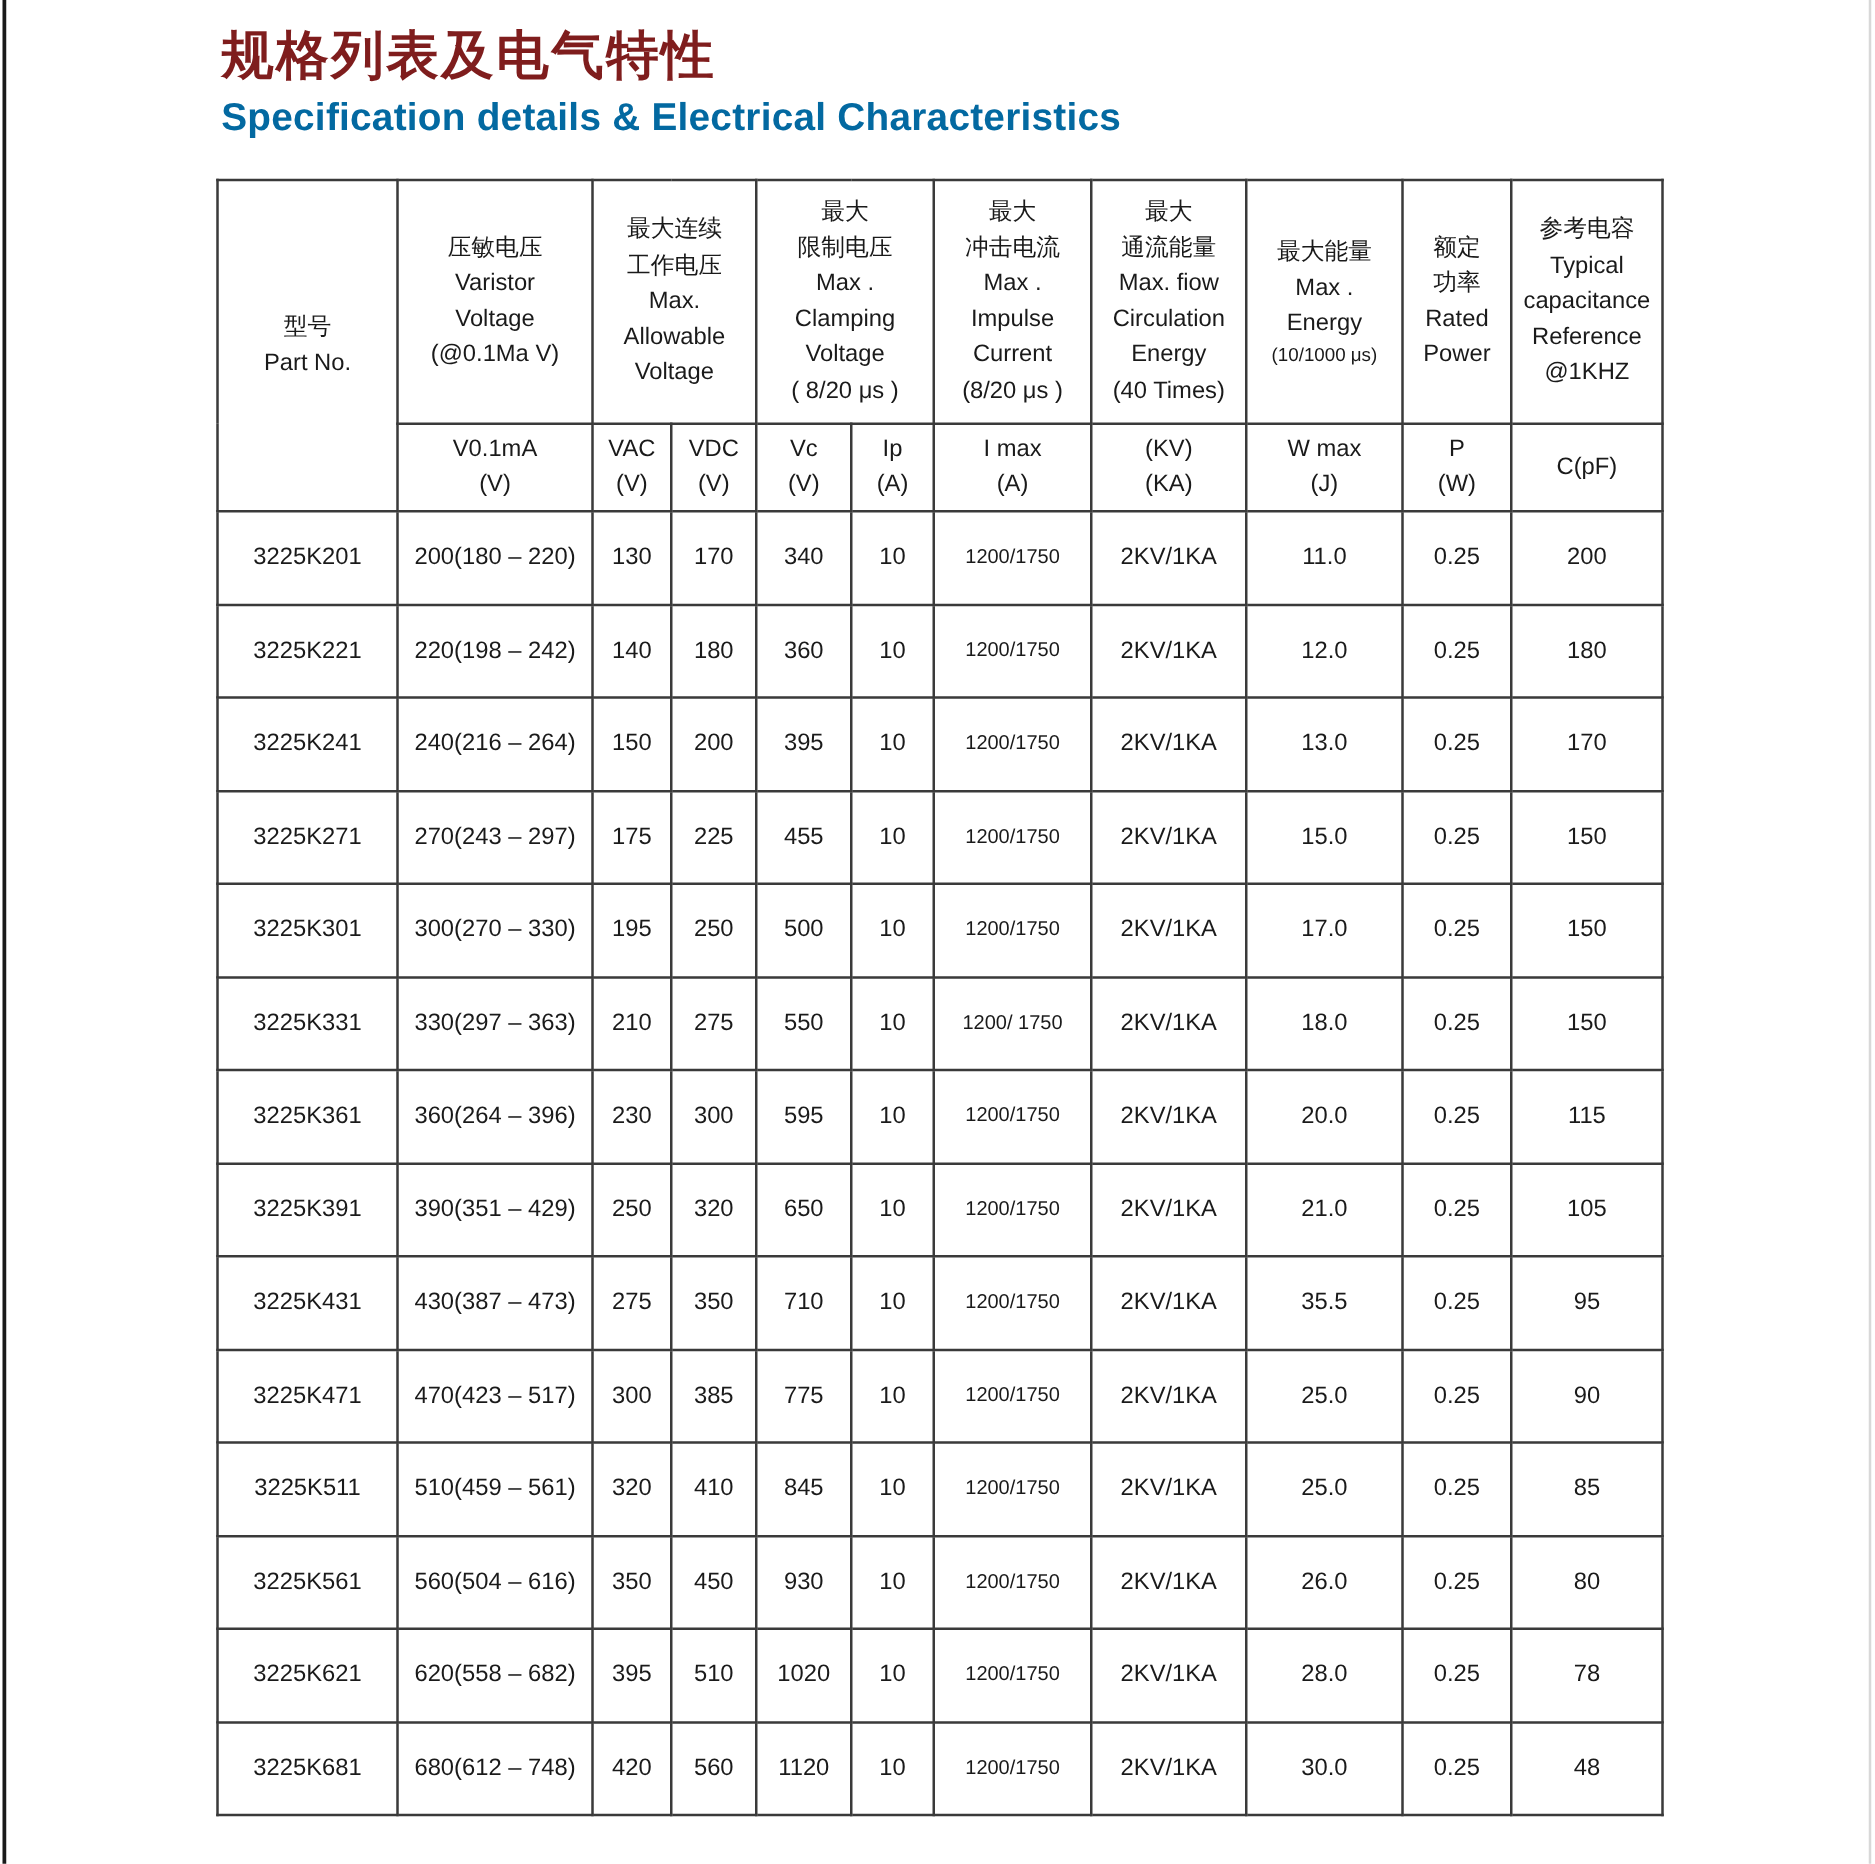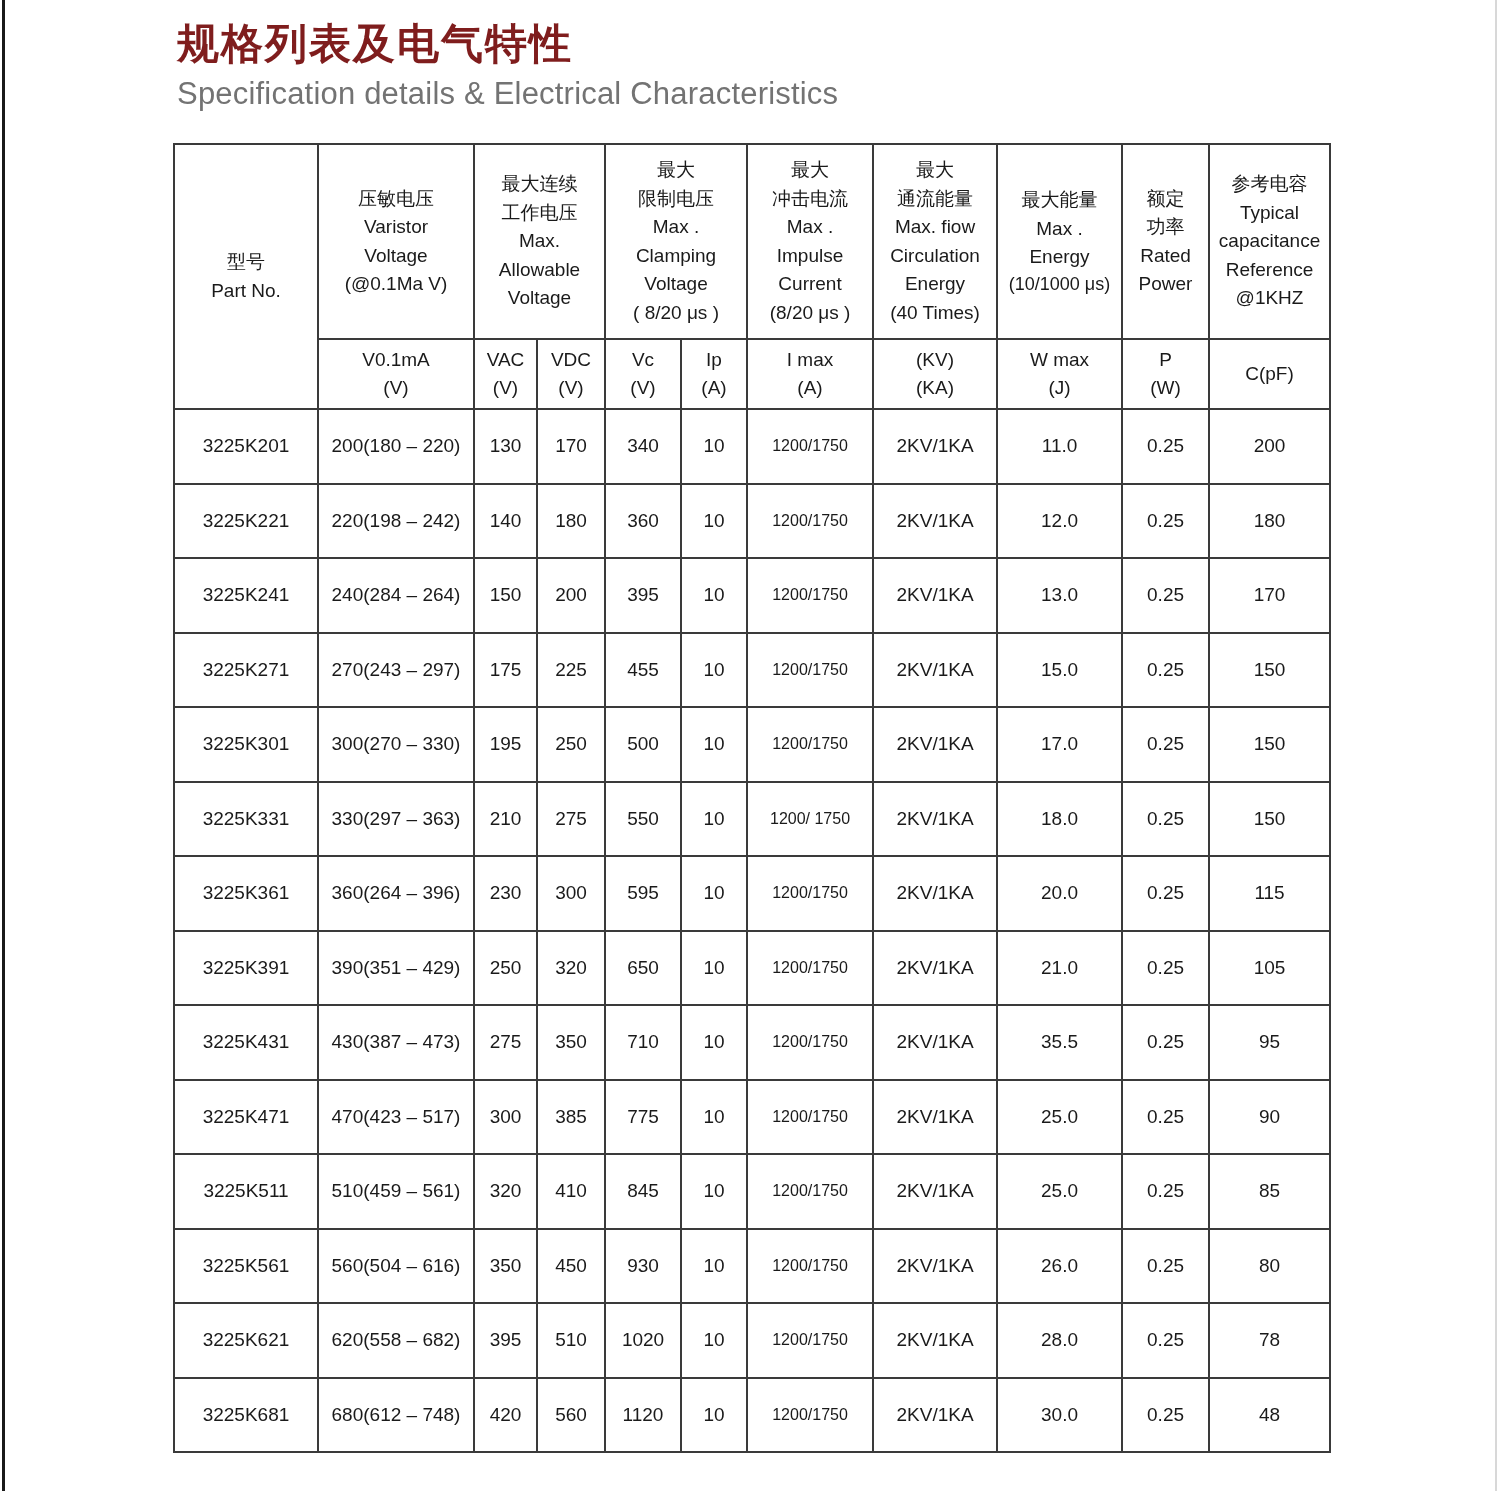--- a/index.html
+++ b/index.html
@@ -19,21 +19,21 @@
     background:#d8d8d8;
   }
   .title-cn{
     position:absolute;left:177px;top:16px;
     font-size:42px;font-weight:bold;letter-spacing:2px;
     color:#7f1d1d;
     margin:0;
   }
   .title-en{
     position:absolute;left:177px;top:76px;
-    font-size:31px;font-weight:normal;color:#737373;
+    font-size:31px;font-weight:bold;color:#0369a1;
     margin:0;letter-spacing:0.2px;
   }
   table.spec{
     position:absolute;left:173px;top:143px;
     width:1156px;height:1310px;
     border-collapse:collapse;table-layout:fixed;
     background:#ffffff;
   }
   .spec th,.spec td{
     border:2px solid #3a3a3a;
@@ -41,21 +41,21 @@
     font-weight:normal;padding:0 2px;
     color:#1a1a1a;
   }
   .spec thead th{
     font-size:19px;line-height:1.5;
     white-space:pre-line;
   }
   tr.hdr-group{height:195px;}
   tr.hdr-sub{height:70px;}
   tr.hdr-sub th{line-height:1.45;}
-  .hdr-note{font-size:18px;line-height:1.4;}
+  .hdr-note{font-size:15px;line-height:1.4;}
   .spec tbody td{font-size:19px;}
   .spec tbody td.cell-imax{font-size:16px;margin-left:40px;}
   .spec tbody tr{height:55px;}
 </style>
 </head>
 <body>
 
 <div class="page-edge-left"></div>
 <div class="page-edge-right"></div>
 
@@ -164,21 +164,21 @@
       <td>360</td>
       <td>10</td>
       <td class="cell-imax">1200/1750</td>
       <td>2KV/1KA</td>
       <td>12.0</td>
       <td>0.25</td>
       <td>180</td>
     </tr>
     <tr>
       <td class="cell-part">3225K241</td>
-      <td>240(284 – 264)</td>
+      <td>240(216 – 264)</td>
       <td>150</td>
       <td>200</td>
       <td>395</td>
       <td>10</td>
       <td class="cell-imax">1200/1750</td>
       <td>2KV/1KA</td>
       <td>13.0</td>
       <td>0.25</td>
       <td>170</td>
     </tr>

